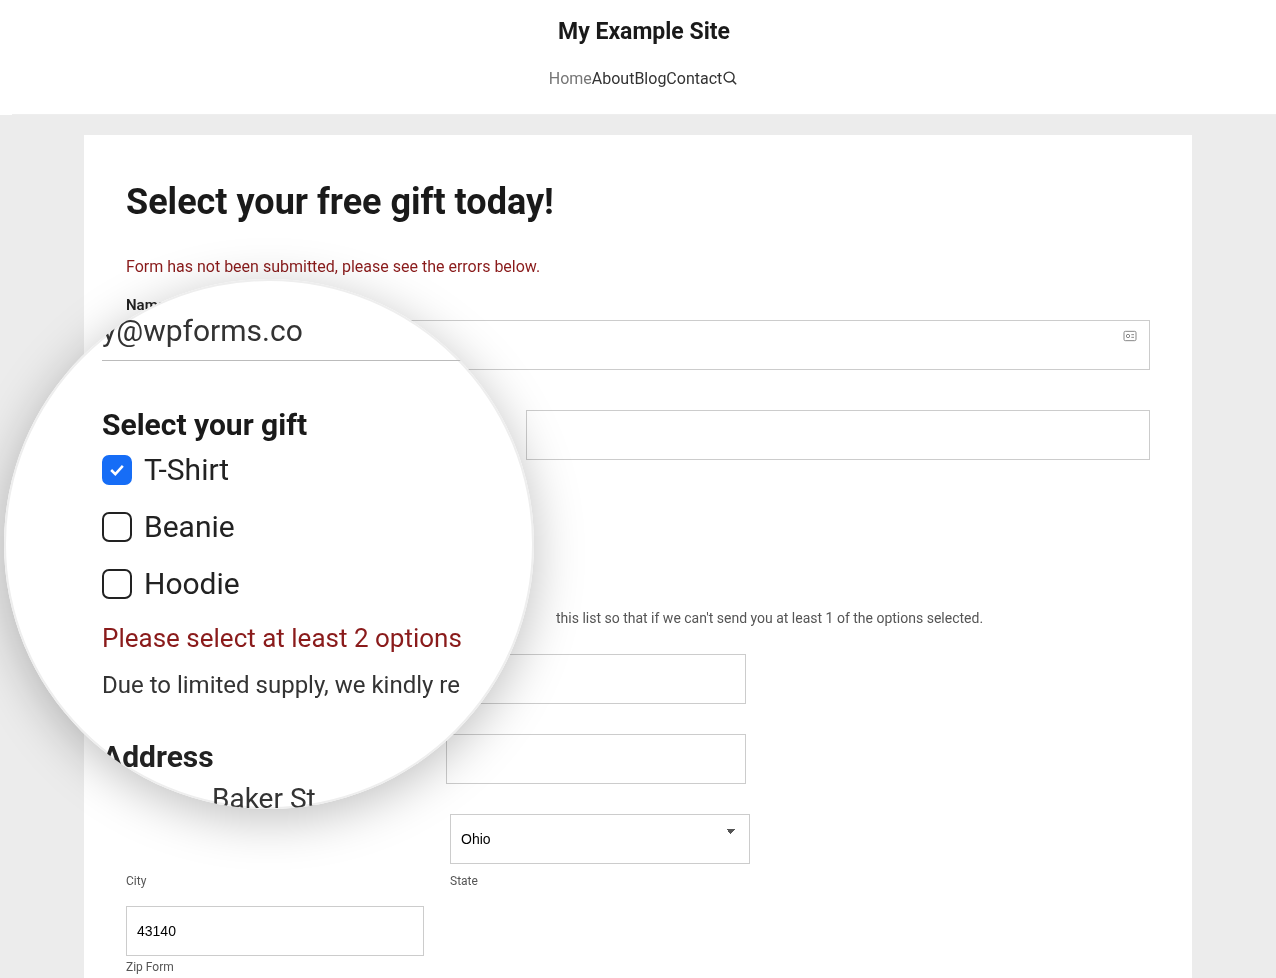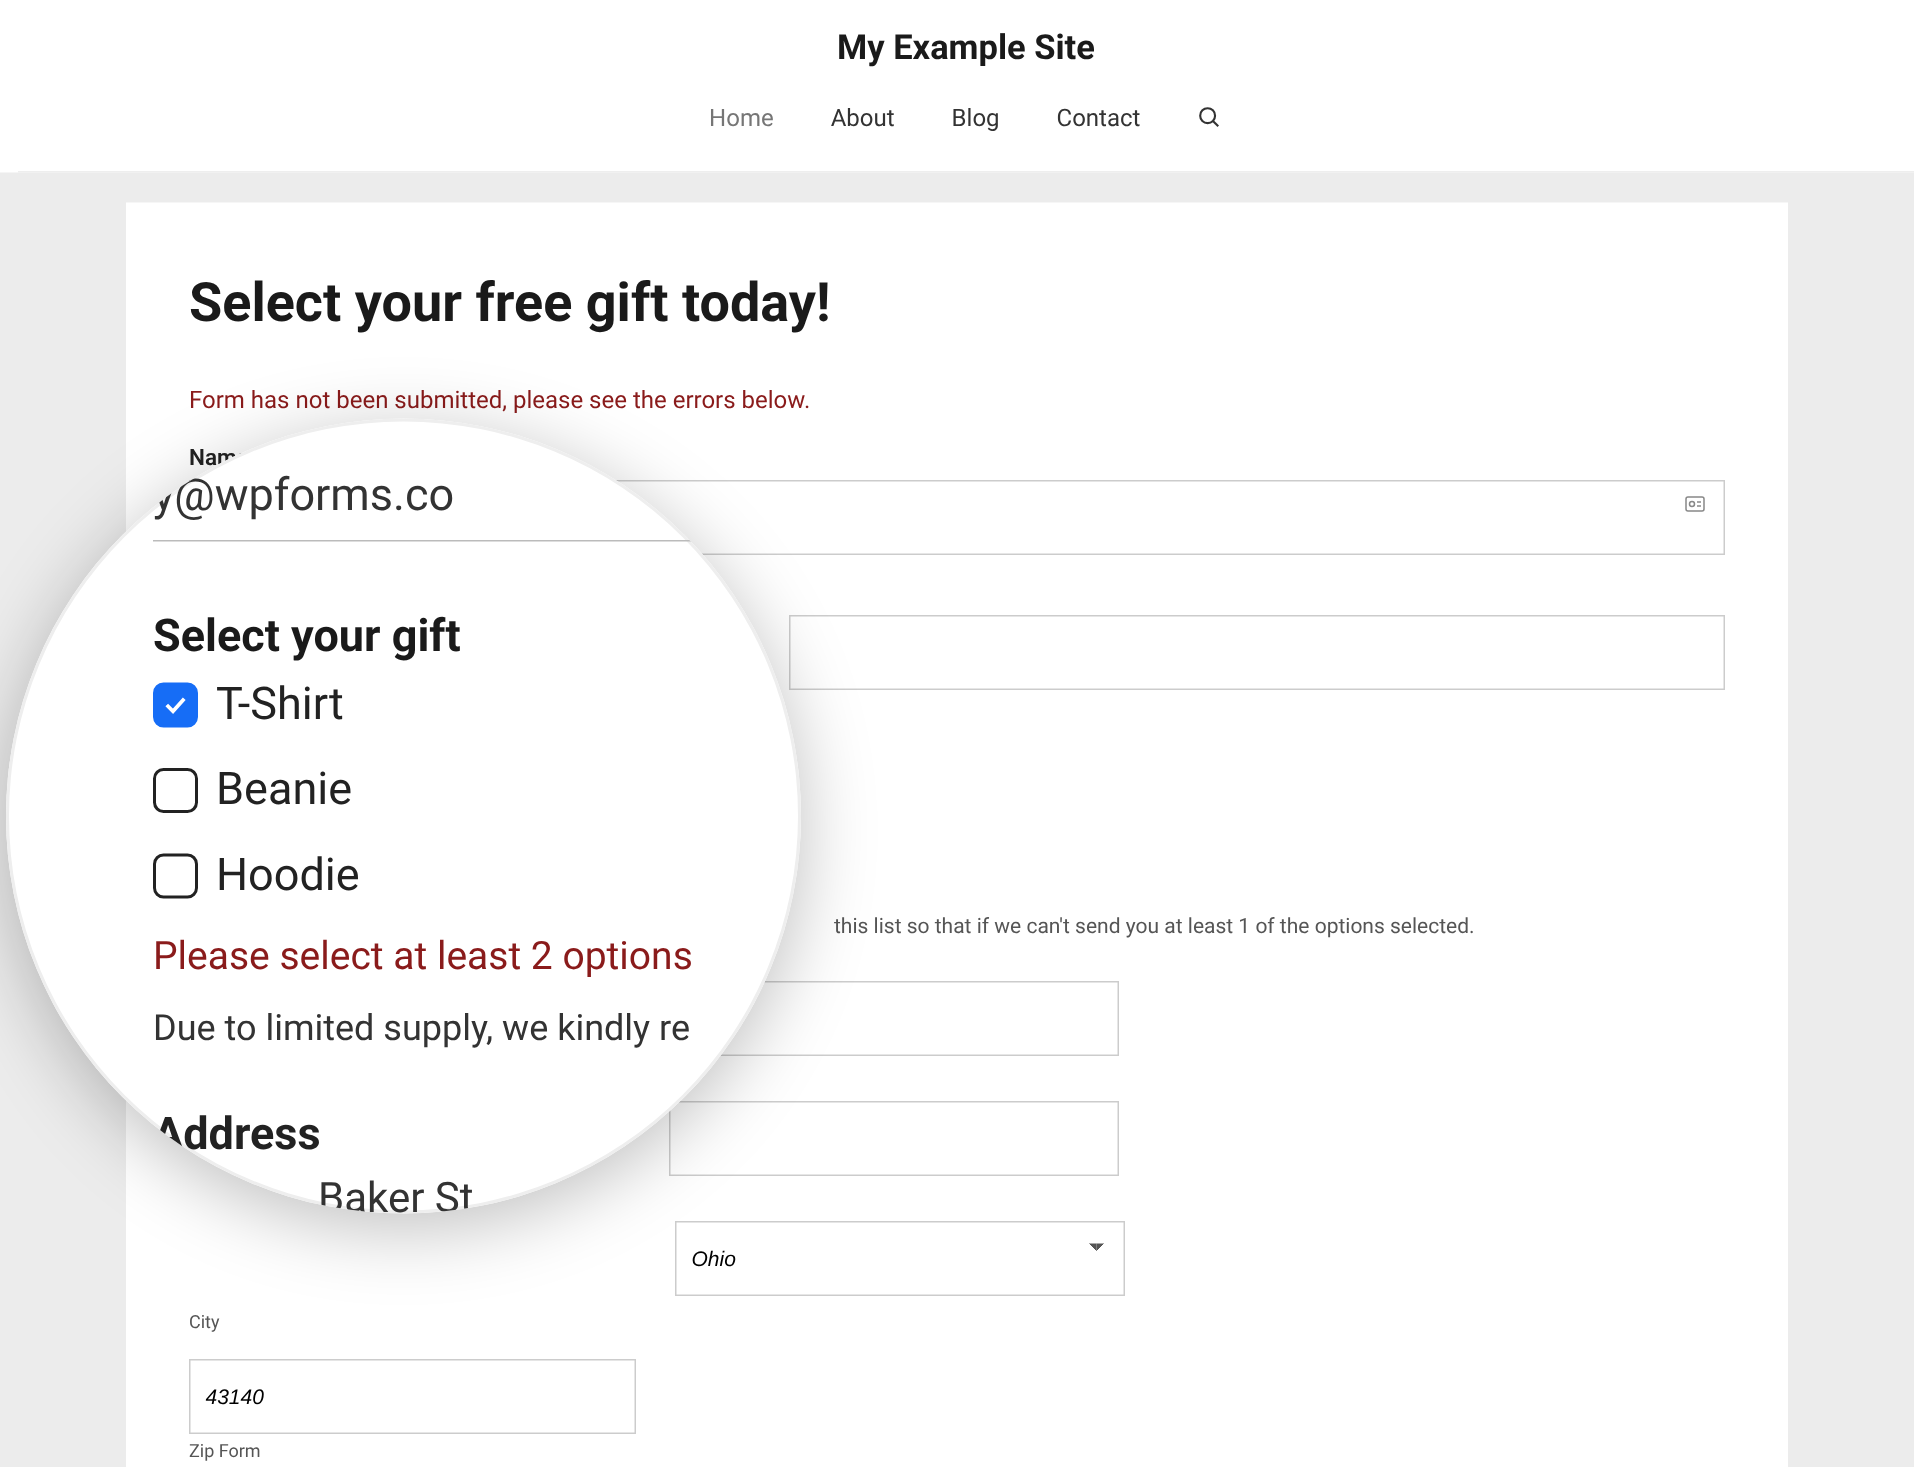--- a/index.html
+++ b/index.html
@@ -16,21 +16,20 @@
   margin-left: 12px;
 }
 .site-title {
   font-size: 23px;
   font-weight: 700;
   color: #1a1a1a;
 }
 .nav {
   display: flex;
   justify-content: center;
-  gap: 38px;
   padding: 24px 0 26px 0;
   border-bottom: 1px solid #eee;
   align-items: center;
 }
 .nav a { text-decoration: none; color: #333; font-size: 16px; cursor: pointer; }
 .nav a.active { color: #767676; }
 .search-icon { width: 17px; height: 17px; display:inline-flex; align-items:center; justify-content:center; color:#333; }
 
 .page-body {
   background: #ececec;
@@ -61,21 +60,20 @@
   margin-bottom: 6px;
   color: #222;
 }
 .req { color: #b02a2a; font-weight: 600; }
 input[type="text"], select {
   width: 100%;
   border: 1px solid #ccc;
   padding: 16px 10px;
   font-size: 14px;
   background: #fff;
-  font-style: italic;
 }
 .name-input-wrap { position: relative; margin-bottom: 40px; }
 .name-input-wrap .autofill-icon {
   position: absolute; right: 12px; top: 8px; color: #888; font-size: 14px;
 }
 .gap-field { margin-bottom: 150px; }
 .hint-text {
   font-size: 14px;
   color: #555;
   margin: 6px 0 28px 0;
@@ -230,20 +228,23 @@
         <div class="col">
           <select>
             <option>Ohio</option>
           </select>
         </div>
       </div>
       <div class="addr-row">
         <div class="col">
           <div class="sublabel">City</div>
         </div>
+        <div class="col">
+          <div class="sublabel">State</div>
+        </div>
       </div>
       <div class="zip-col">
         <input type="text" value="43140" style="">
         <div class="sublabel">Zip Form</div>
       </div>
     </div>
 
     <button class="submit-btn">Submit</button>
   </div>
 

